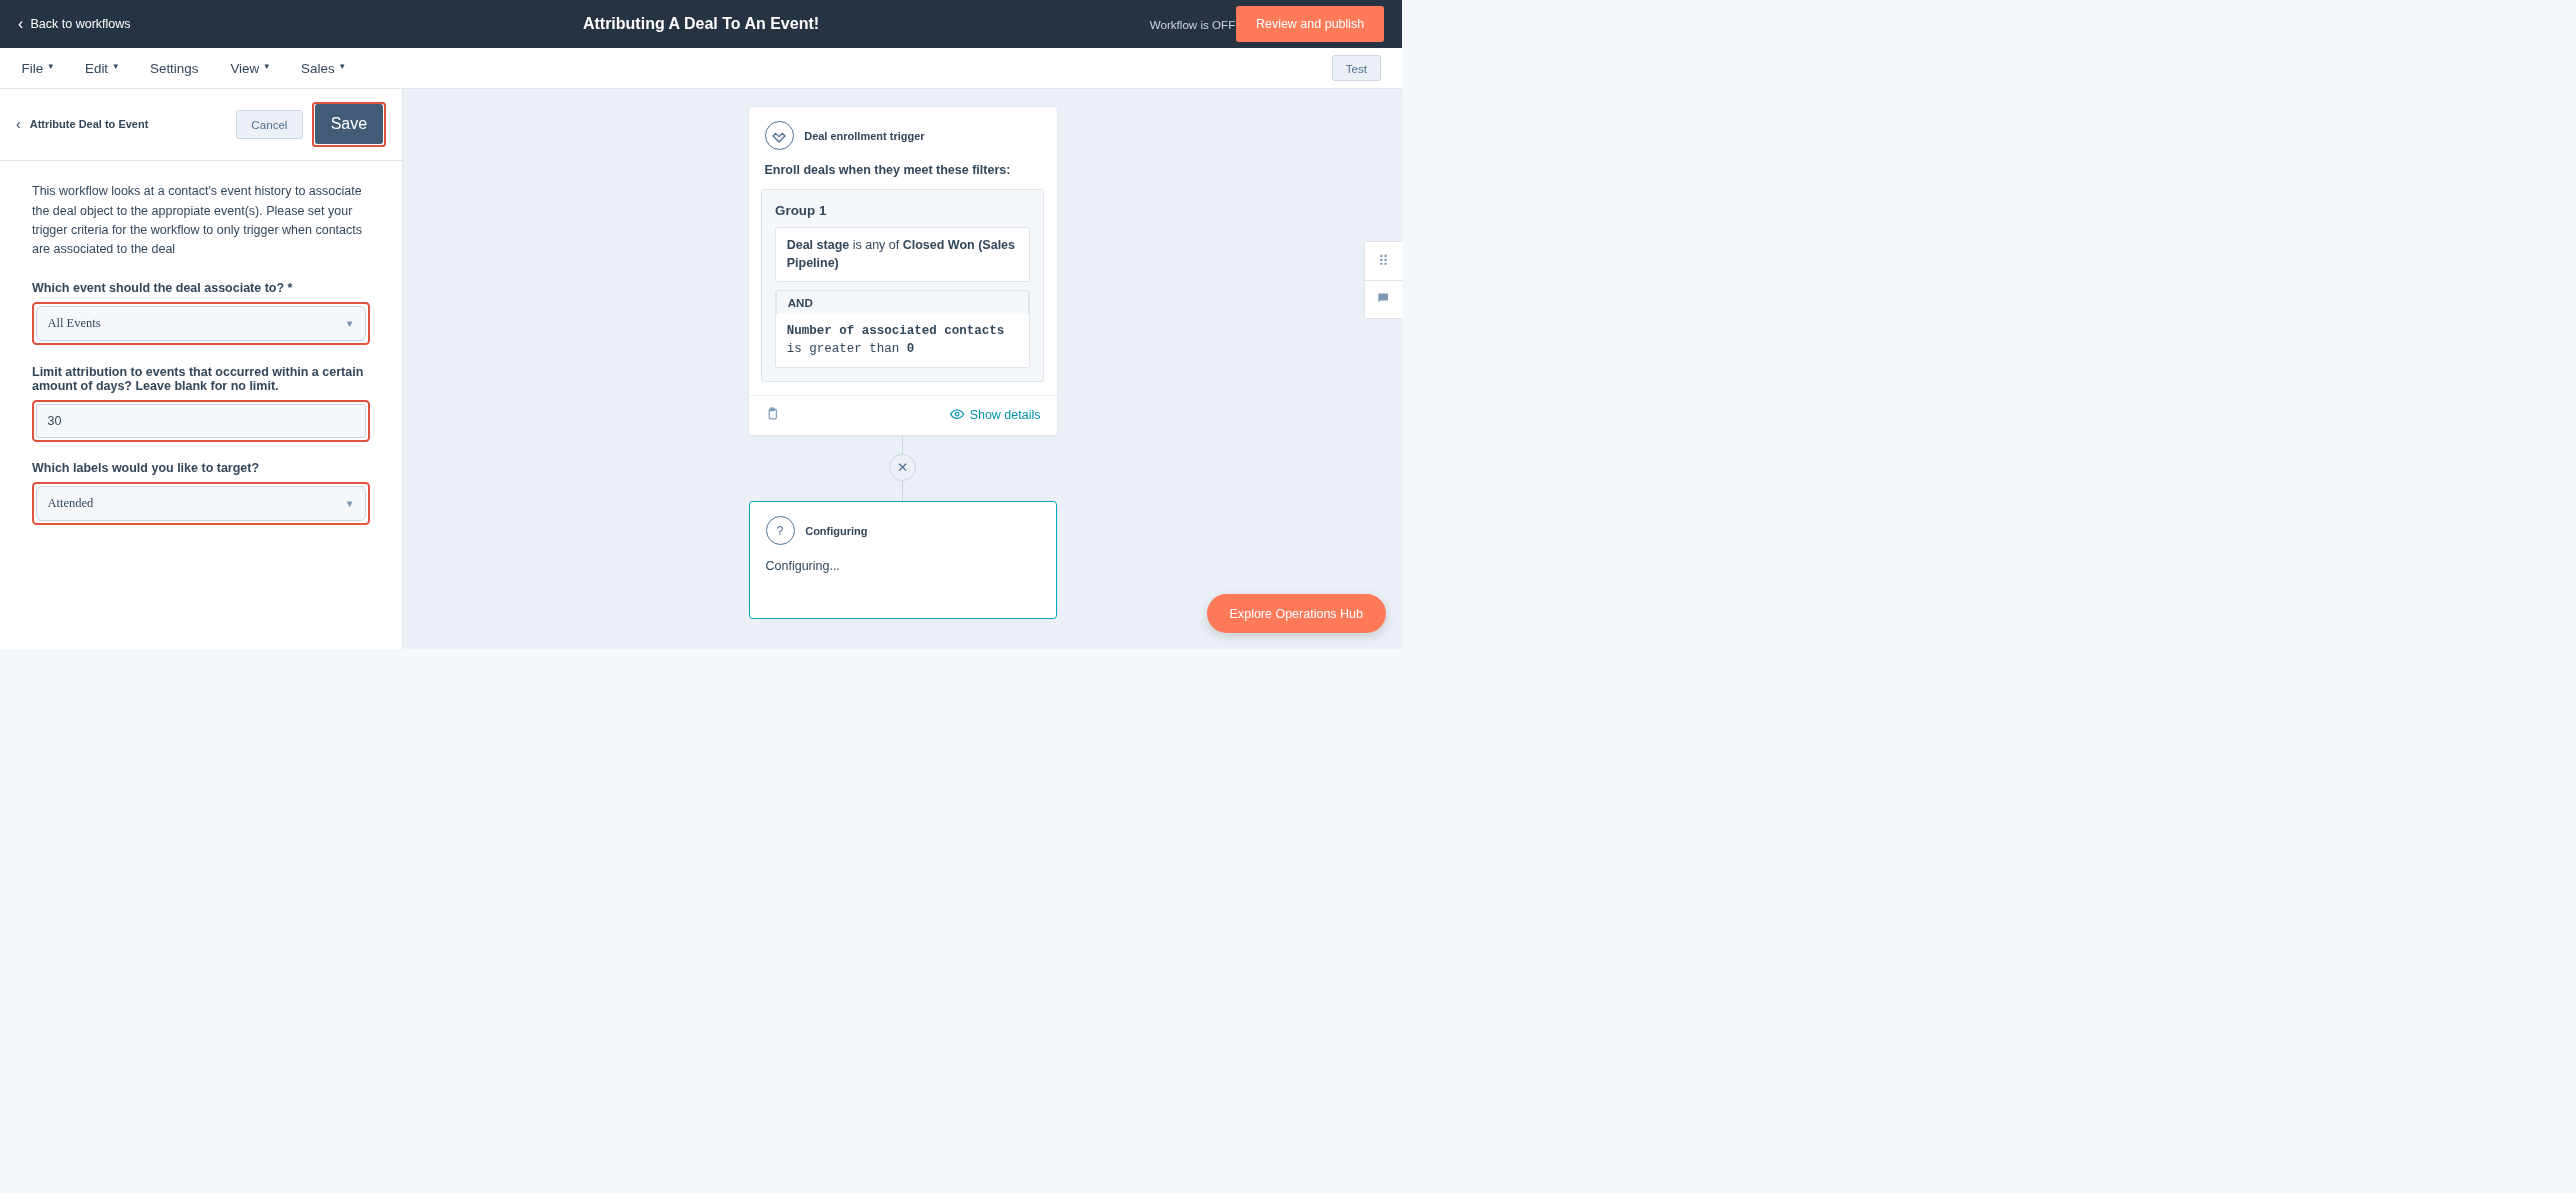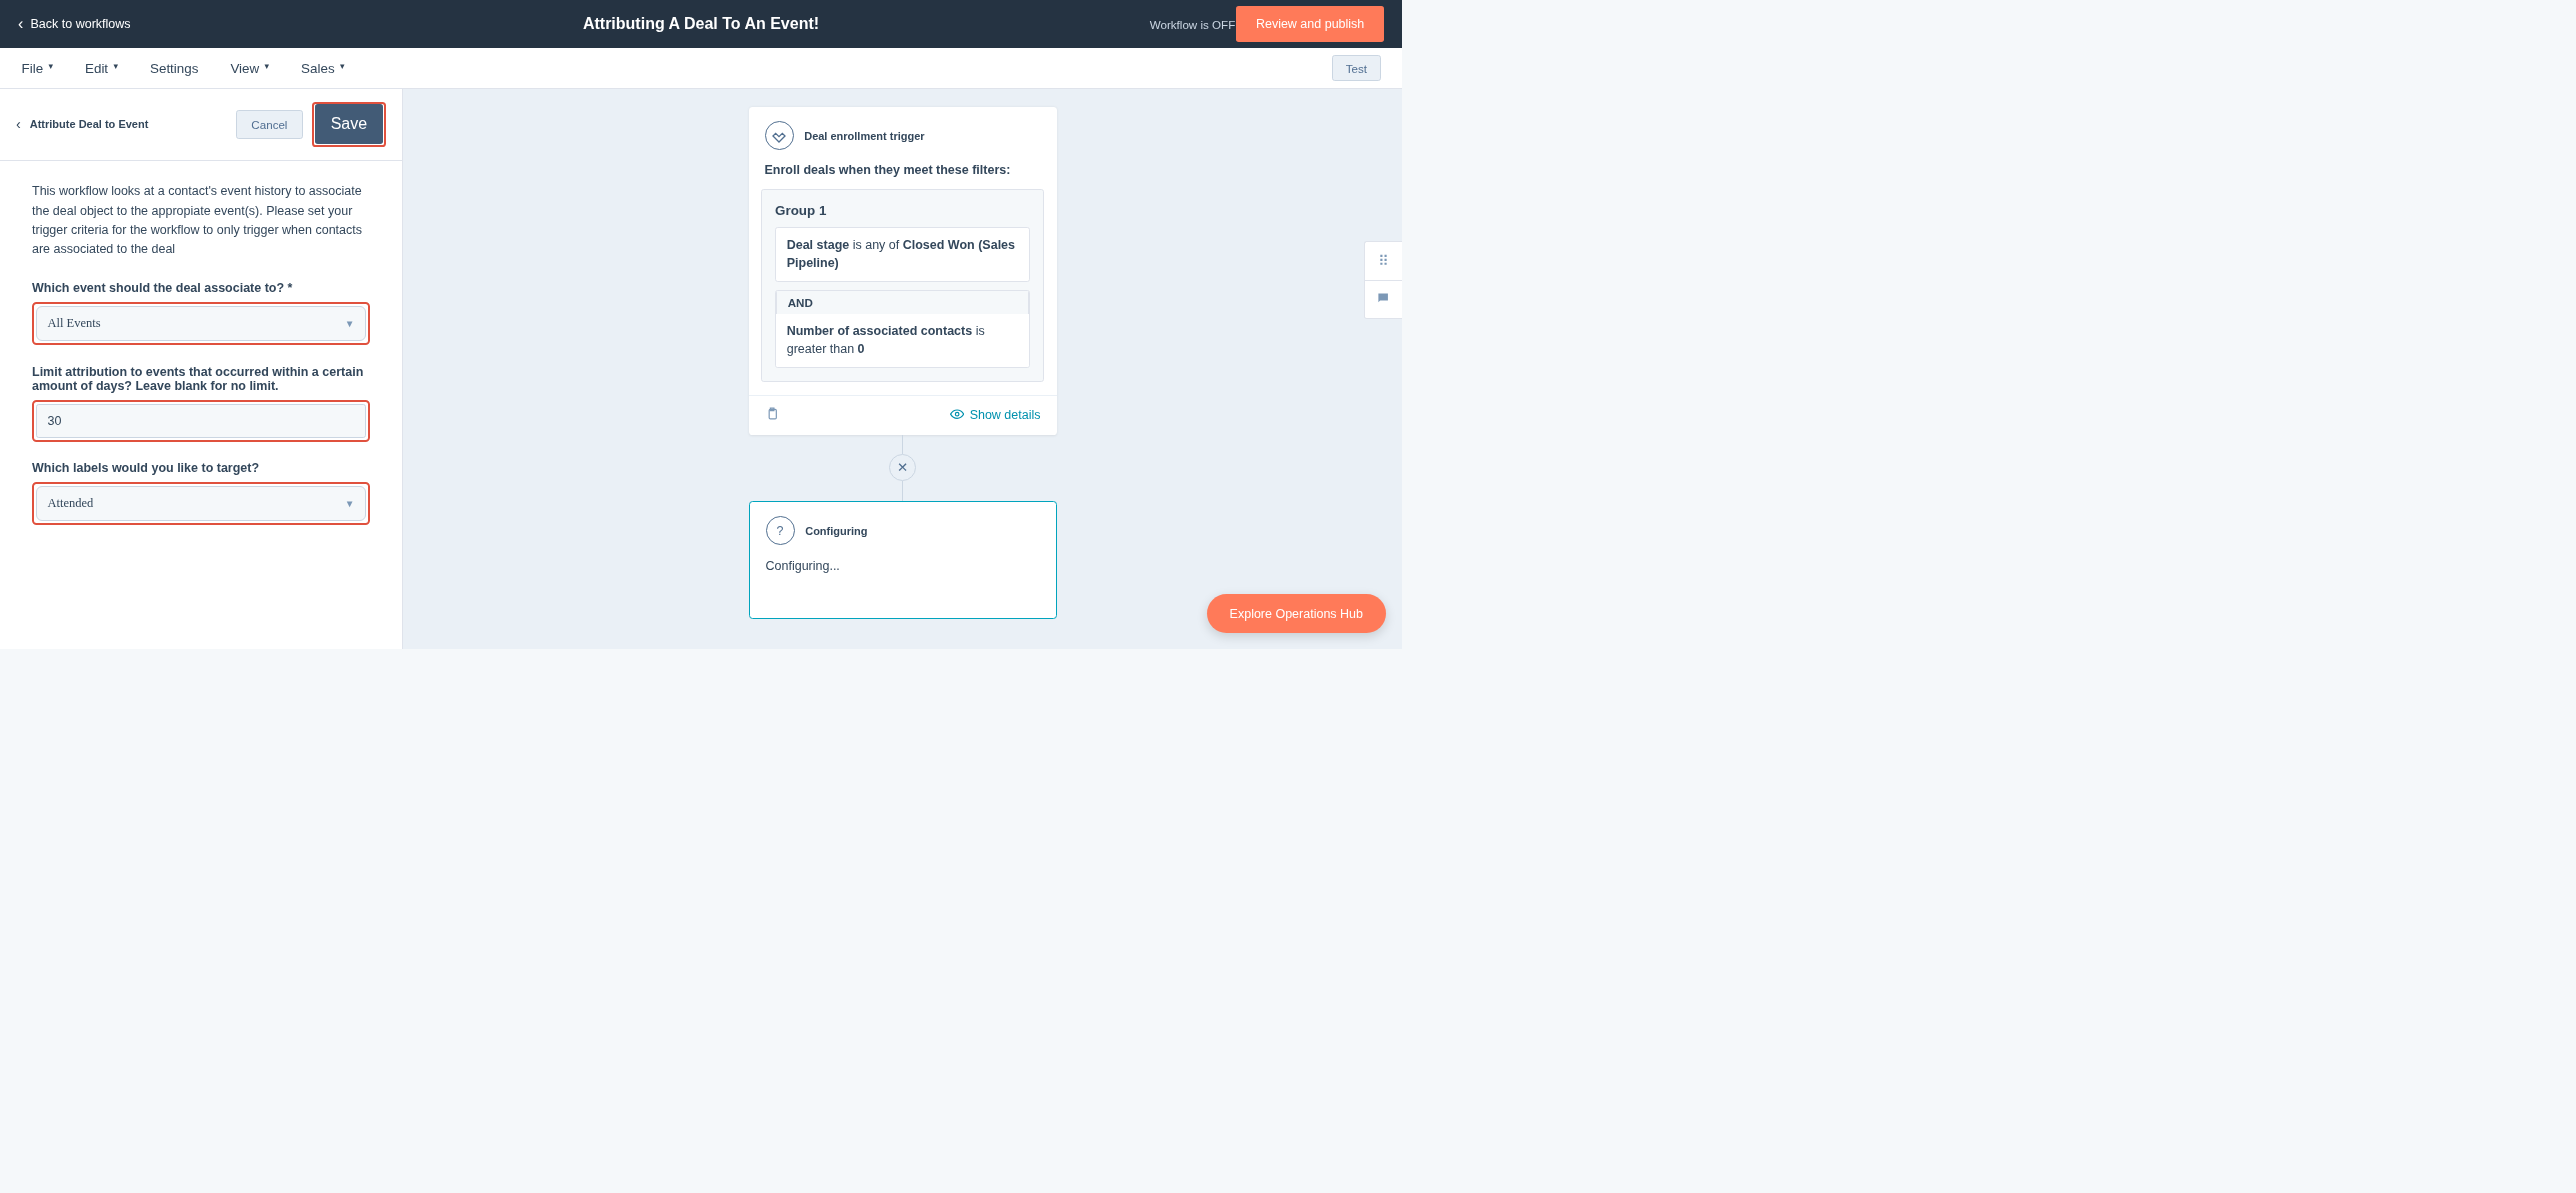--- a/index.html
+++ b/index.html
@@ -46,21 +46,21 @@
 .card { background: #fff; border-radius: 3.6px; box-shadow: 0 0.9px 2.7px rgba(0,0,0,0.08); margin-bottom: 0; }
 .card-header { display: flex; align-items: center; gap: 10.7px; padding: 14.3px 16px 7.2px; }
 .card-icon { width: 29px; height: 29px; border-radius: 50%; border: 1.8px solid #516f90; display: flex; align-items: center; justify-content: center; color: #516f90; flex-shrink: 0; }
 .card-title { font-weight: 600; font-size: 11px; }
 .enroll-text { font-weight: 600; padding: 5.4px 16px 12.5px; font-size: 12.5px; }
 .group-box { margin: 0 12.5px 12.5px; border: 0.9px solid #dfe3eb; border-radius: 2.7px; background: #f5f8fa; padding: 13px; }
 .group-title { font-weight: 700; font-size: 13.4px; margin-bottom: 9px; color: #33475b; }
 .filter-box { background: #fff; border: 0.9px solid #dfe3eb; border-radius: 2.7px; padding: 9px 10.7px; font-size: 12.5px; line-height: 1.4; }
 .and-label { background: #f5f8fa; border-left: 0.9px solid #dfe3eb; border-right: 0.9px solid #dfe3eb; padding: 5.4px 10.7px; font-weight: 700; font-size: 11.6px; color: #33475b; }
 .filter-stack { border: 0.9px solid #dfe3eb; border-radius: 2.7px; margin-top: 7.2px; overflow: hidden; }
-.filter-stack .filter-box { border: none; border-radius: 0; }
+.filter-stack .filter-box { border: none; border-radius: 0; font-family: Liberation Mono, monospace; }
 .card-footer { display: flex; align-items: center; justify-content: space-between; padding: 10.7px 16px; border-top: 0.9px solid #eaf0f6; }
 .clipboard-icon { color: #7c98b6; cursor: pointer; }
 .show-details { color: #0091ae; font-weight: 500; display: flex; align-items: center; gap: 5.4px; cursor: pointer; font-size: 12.5px; }
 .connector { width: 1.8px; height: 19.7px; background: #cbd6e2; margin: 0 auto; }
 .close-node { width: 27px; height: 27px; border-radius: 50%; background: #eaf0f6; border: 0.9px solid #cbd6e2; display: flex; align-items: center; justify-content: center; margin: 0 auto; color: #516f90; cursor: pointer; font-size: 13.4px; }
 .config-card { background: #fff; border: 1.8px solid #00a4bd; border-radius: 3.6px; padding: 0; }
 .config-header { display: flex; align-items: center; gap: 10.7px; padding: 14.3px 16px; }
 .config-body { padding: 0 16px 45px; font-size: 12.5px; }
 
 

